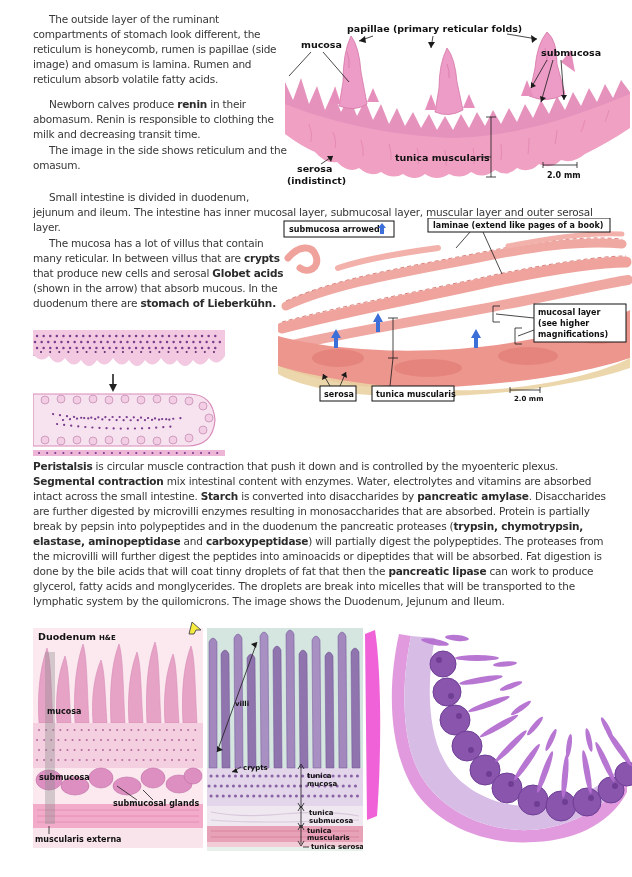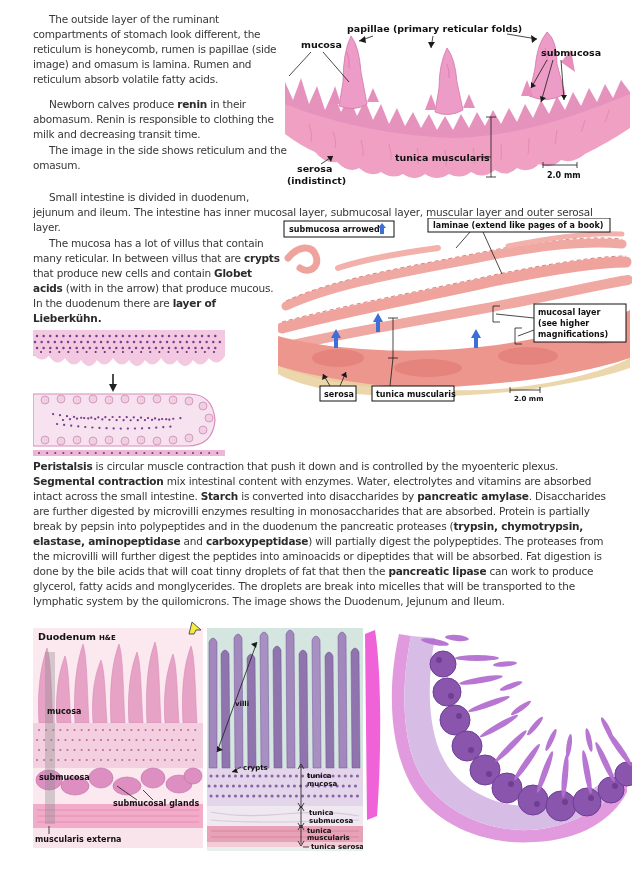--- a/index.html
+++ b/index.html
@@ -17,21 +17,21 @@
 </style>
 </head>
 <body>
 
 <div class="page">
 
   <div class="para indent" style="left:33px;top:12px;width:254px;"><span>The outside layer of the ruminant compartments of stomach look different, the reticulum is honeycomb, rumen is papillae (side image) and omasum is lamina. Rumen and reticulum absorb volatile fatty acids.</span></div>
   <div class="para indent" style="left:33px;top:97px;width:254px;"><span>Newborn calves produce </span><b>renin</b><span> in their abomasum. Renin is responsible to clothing the milk and decreasing transit time.</span></div>
   <div class="para" style="left:33px;top:190px;width:572px;"><span style="display:inline-block;width:16px;"></span><span>Small intestine is divided in duodenum,</span><br><span>jejunum and ileum. The intestine has inner mucosal layer, submucosal layer, muscular layer and outer serosal layer.</span></div>
   <div class="para indent" style="left:33px;top:143px;width:254px;"><span>The image in the side shows reticulum and the omasum.</span></div>
-  <div class="para indent" style="left:33px;top:236px;width:252px;"><span>The mucosa has a lot of villus that contain many reticular. In between villus that are </span><b>crypts</b><span> that produce new cells and contain </span><b>Globet acids</b><span> (with in the arrow) that produce mucous. In the duodenum there are </span><b>layer of Lieberkühn.</b></div>
+  <div class="para indent" style="left:33px;top:236px;width:252px;"><span>The mucosa has a lot of villus that contain many reticular. In between villus that are </span><b>crypts</b><span> that produce new cells and serosal </span><b>Globet acids</b><span> (shown in the arrow) that absorb mucous. In the duodenum there are </span><b>stomach of Lieberkühn.</b></div>
 
   <svg class="fig" style="left:285px;top:12px;" width="345" height="180" viewBox="0 0 345 180">
     <g>
 
       <polygon points="0,70 8,88 16,66 24,92 32,74 40,98 48,80 56,100 64,84 72,104 80,88 88,108 96,92 104,112 112,96 120,114 128,100 136,116 144,102 152,118 160,104 168,118 176,102 184,116 192,100 200,114 208,98 216,112 224,96 232,110 240,92 248,106 256,88 264,102 272,84 280,98 288,80 296,94 304,76 312,90 320,72 328,86 336,68 345,80 345,96 300,110 240,128 170,132 100,130 40,114 0,100" fill="#e48cb8" opacity="0.95"></polygon>
 
       <path d="M0,92 C40,108 100,124 170,126 C240,124 300,100 345,82 L345,116 C330,126 316,134 300,142 Q288,152 276,148 Q266,158 254,152 Q244,162 232,156 Q222,166 210,158 Q198,168 186,160 Q176,168 164,162 Q152,170 140,162 Q130,170 118,162 Q108,168 96,160 Q86,166 74,156 Q64,162 52,150 Q40,152 30,140 Q16,134 0,122 Z" fill="#f0a0c2"></path>
       <path d="M24,112 q4,10 2,18 M48,120 q4,10 2,16 M76,128 q3,10 2,16 M104,132 q3,10 2,16 M132,136 q3,10 1,16 M160,138 q2,10 1,16 M188,136 q2,10 1,16 M216,132 q1,10 0,16 M244,126 q0,10 -1,16 M272,118 q-1,10 -2,14 M300,108 q-2,8 -4,12 M324,98 q-2,8 -4,12" stroke="#dd7cab" stroke-width="1" fill="none" opacity="0.6"></path>
 
       <g>

